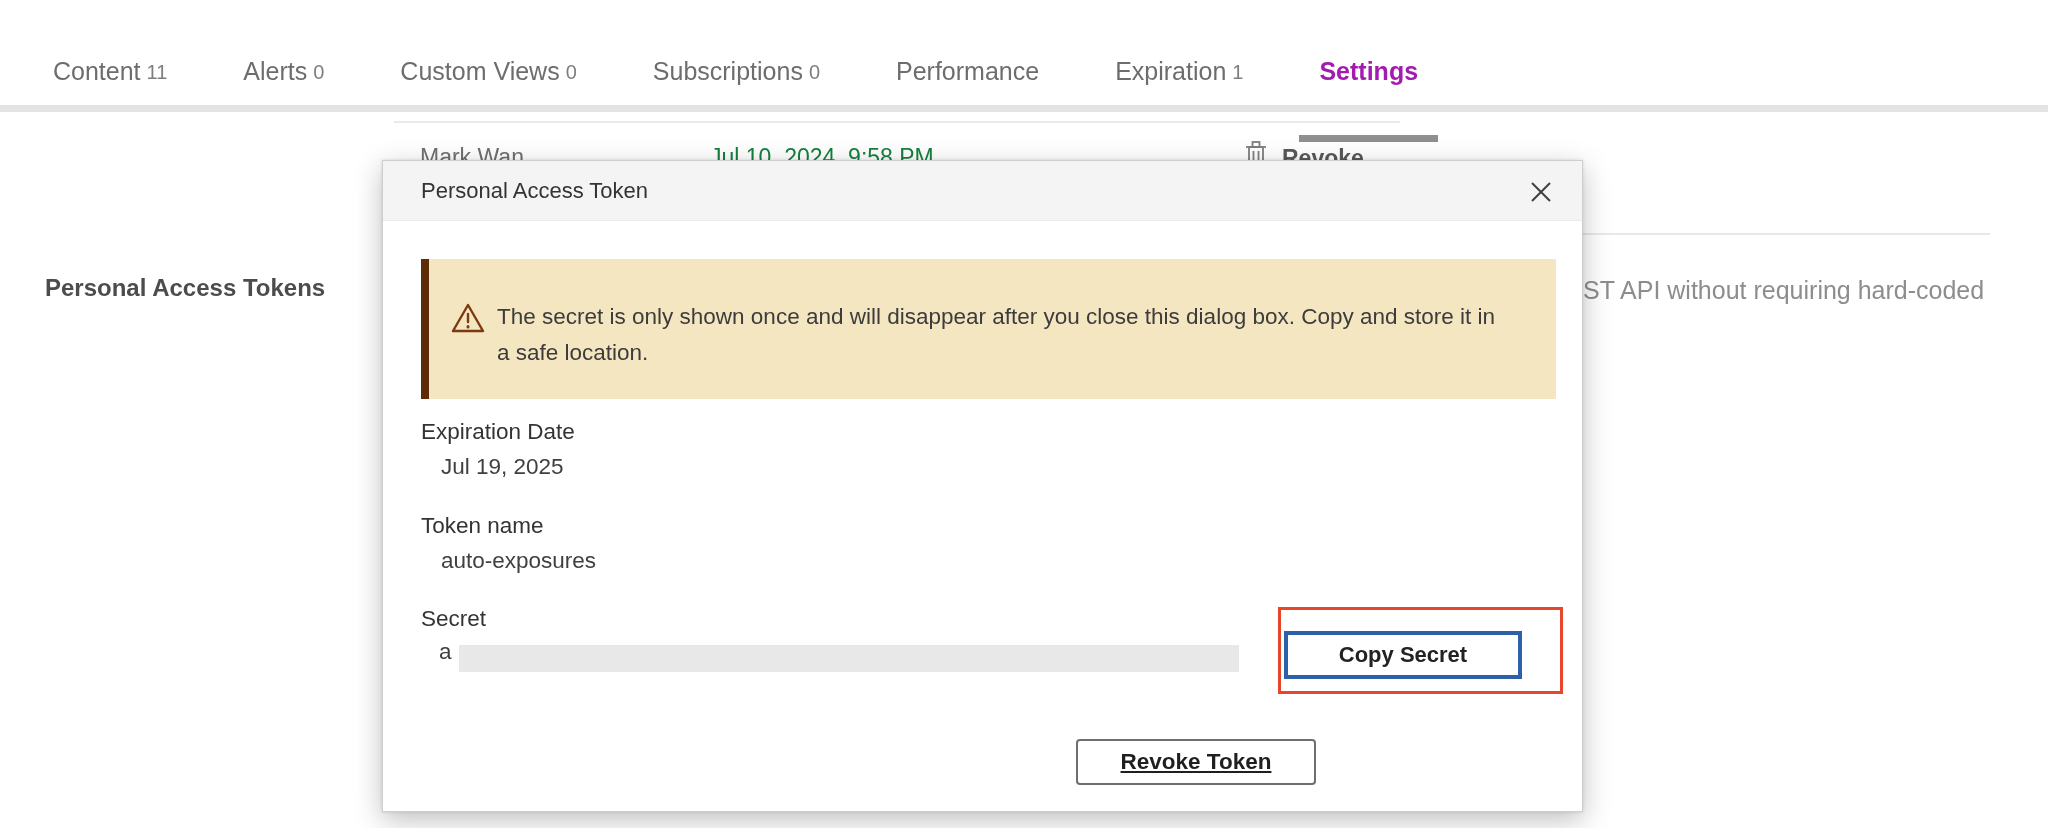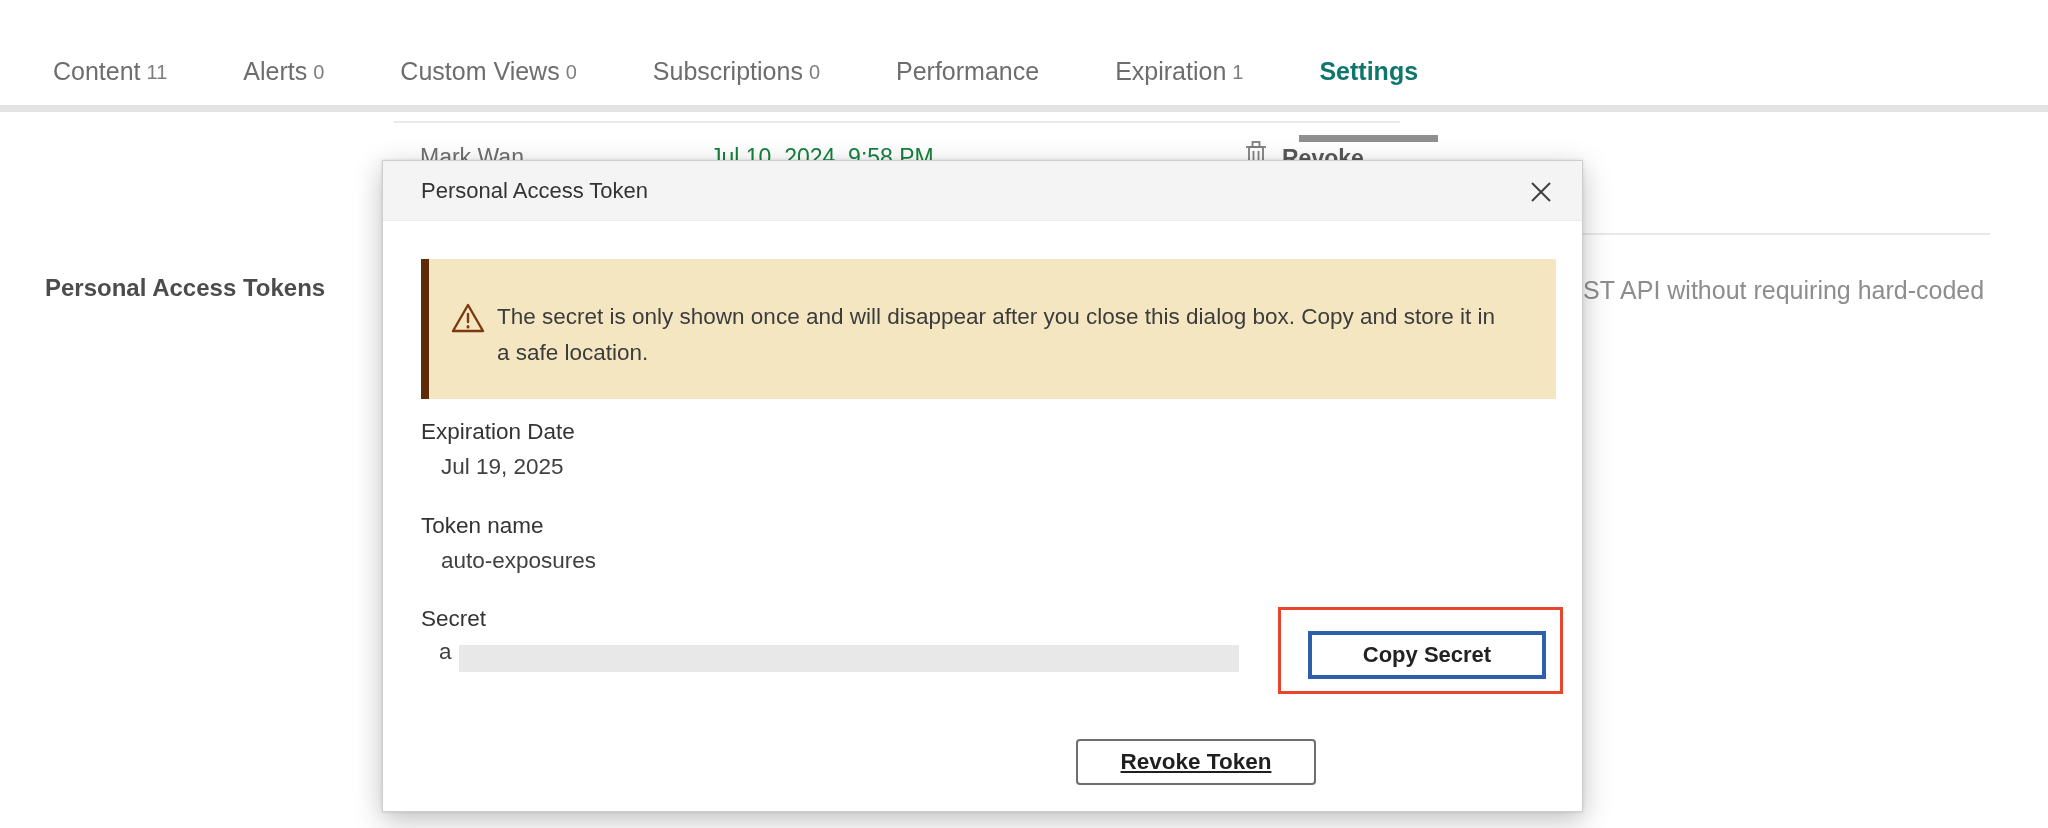--- a/index.html
+++ b/index.html
@@ -8,21 +8,21 @@
   .stage { position:relative; width:2048px; height:828px; background:#fff; }
 
   
   .tabbar { position:absolute; left:0; top:0; width:2048px; height:112px; }
   .tabbar-baseline { position:absolute; left:0; bottom:0; width:2048px; height:7px; background:#e4e4e4; }
   .tabs { position:absolute; left:33px; top:30px; height:82px; display:flex; align-items:center; }
   .tab { position:relative; height:82px; display:flex; align-items:center; gap:6px;
          padding:0 20px; margin-right:36px; cursor:pointer; }
   .tab-label { font-size:25px; color:#6d6d6d; white-space:nowrap; }
   .tab-count { font-size:20px; color:#7e7e7e; margin-top:3px; }
-  .tab.active .tab-label { font-weight:bold; color:#0f766e; }
+  .tab.active .tab-label { font-weight:bold; color:#a21caf; }
   .tab.active::after { content:""; position:absolute; left:0; right:0; bottom:-30px; height:7px; background:#8f8f8f; }
 
   
   .row-divider { position:absolute; left:394px; top:121px; width:1006px; height:2px; background:#eaeaea; }
   .bg-row-user  { position:absolute; left:420px; top:144px; font-size:23px; color:#6f6f6f; }
   .bg-row-date  { position:absolute; left:710px; top:144px; font-size:23px; color:#15803d; }
   .bg-trash     { position:absolute; left:1245px; top:140px; }
   .bg-revoke    { position:absolute; left:1282px; top:145px; font-size:23px; font-weight:bold; color:#595959; }
   .section-heading { position:absolute; left:45px; top:274px; font-size:24px; font-weight:bold; color:#4c4c4c; }
   .right-divider { position:absolute; left:1583px; top:233px; width:407px; height:2px; background:#e8e8e8; }
@@ -44,21 +44,21 @@
   .warning-icon { position:absolute; left:22px; top:43px; }
   .warning-text { position:absolute; left:68px; top:40px; width:1015px; font-size:22.5px; line-height:36px; color:#3c3c3c; }
 
   .f-label { position:absolute; left:38px; font-size:22.5px; color:#333; }
   .f-value { position:absolute; left:58px; font-size:22.5px; color:#404040; }
   .lbl-exp   { top:258px; }  .val-exp   { top:293px; }
   .lbl-token { top:352px; }  .val-token { top:387px; }
   .lbl-secret{ top:445px; }  .val-secret{ top:478px; left:56px; }
   .secret-bar { position:absolute; left:76px; top:484px; width:780px; height:27px; background:#e8e8e8; }
 
-  .copy-btn { position:absolute; left:925px; top:470px; width:238px; height:48px; background:#fff;
+  .copy-btn { position:absolute; left:901px; top:470px; width:238px; height:48px; background:#fff;
               border:4px solid #2c60ab; font-family:"Liberation Sans", sans-serif;
               font-size:22px; font-weight:bold; color:#222; cursor:pointer; }
   .annotation-rect { position:absolute; left:895px; top:446px; width:285px; height:87px;
                      border:3px solid #e8462b; pointer-events:none; }
 
   .revoke-btn { position:absolute; left:693px; top:578px; width:240px; height:46px; background:#fff;
                 border:2px solid #6e6e6e; border-radius:4px; font-family:"Liberation Sans", sans-serif;
                 font-size:22.5px; font-weight:bold; color:#1f1f1f; cursor:pointer;text-decoration:underline; }
   .done-btn { position:absolute; left:982px; top:579px; width:183px; height:46px; background:#2c6586;
               border:none; border-radius:4px; font-family:"Liberation Sans", sans-serif;

